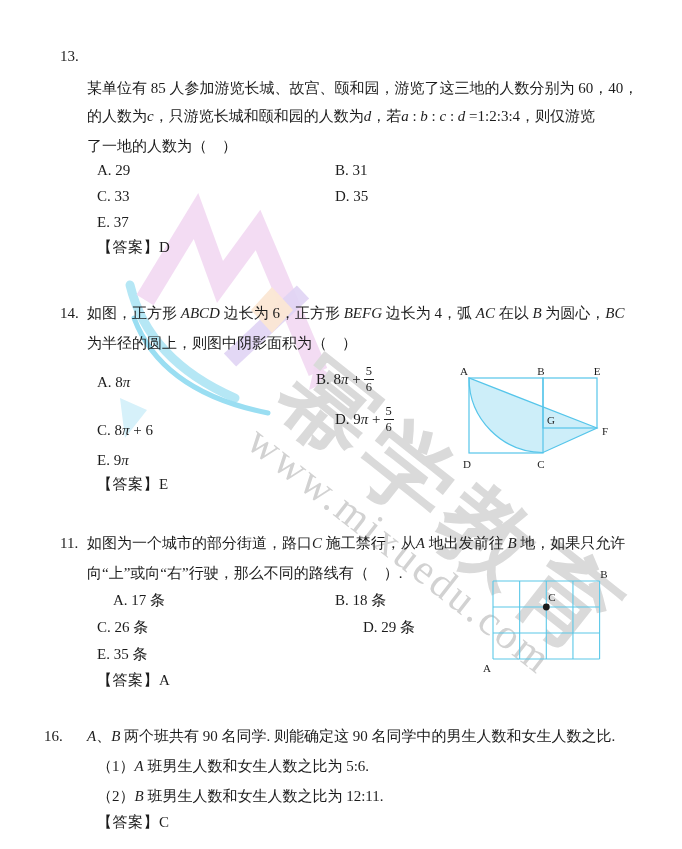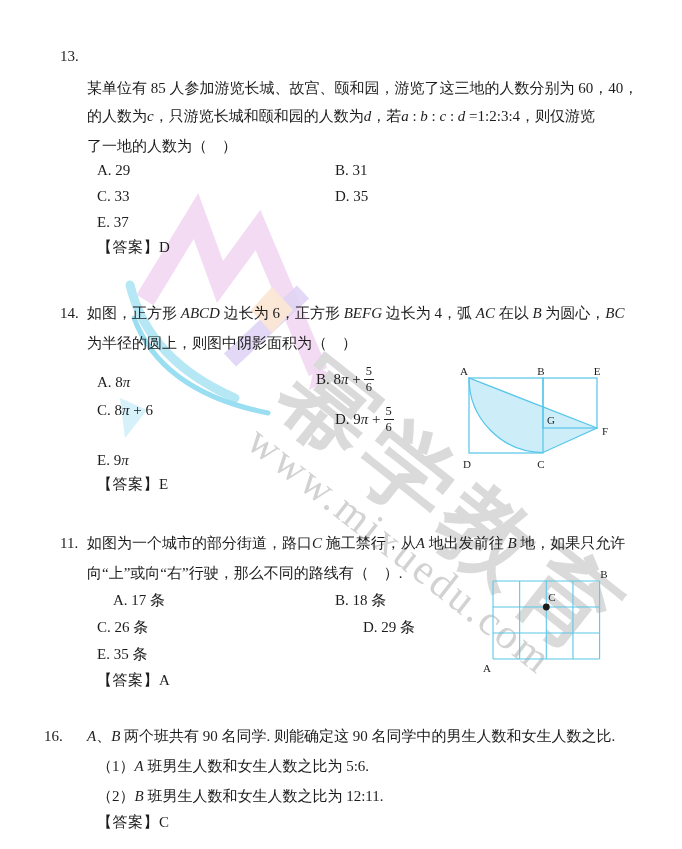--- a/index.html
+++ b/index.html
@@ -60,21 +60,21 @@
   <div class="abs qline" style="left:87px;top:303px;">如图，正方形 <i>ABCD</i> 边长为 6，正方形 <i>BEFG</i> 边长为 4，弧 <i>AC</i> 在以 <i>B</i> 为圆心，<i>BC</i></div>
   <div class="abs qline" style="left:87px;top:333px;">为半径的圆上，则图中阴影面积为（　）</div>
   <div class="abs opt" style="left:97px;top:372px;">A.  8<i>π</i></div>
   <div class="abs optrow" style="left:316px;top:358px;height:42px;">
     <span>B.  8<i>π</i> +</span>
     <span class="frac">
       <span class="fnum">5</span>
       <span class="fden">6</span>
     </span>
   </div>
-  <div class="abs opt" style="left:97px;top:400px;">C.  8<i>π</i> + 6</div>
+  <div class="abs opt" style="left:97px;top:420px;">C.  8<i>π</i> + 6</div>
   <div class="abs optrow" style="left:335px;top:398px;height:42px;">
     <span>D.  9<i>π</i> +</span>
     <span class="frac">
       <span class="fnum">5</span>
       <span class="fden">6</span>
     </span>
   </div>
   <div class="abs opt" style="left:97px;top:450px;">E.  9<i>π</i></div>
   <div class="abs ans" style="left:97px;top:474px;">
     <span>【答案】</span><span>E</span>

